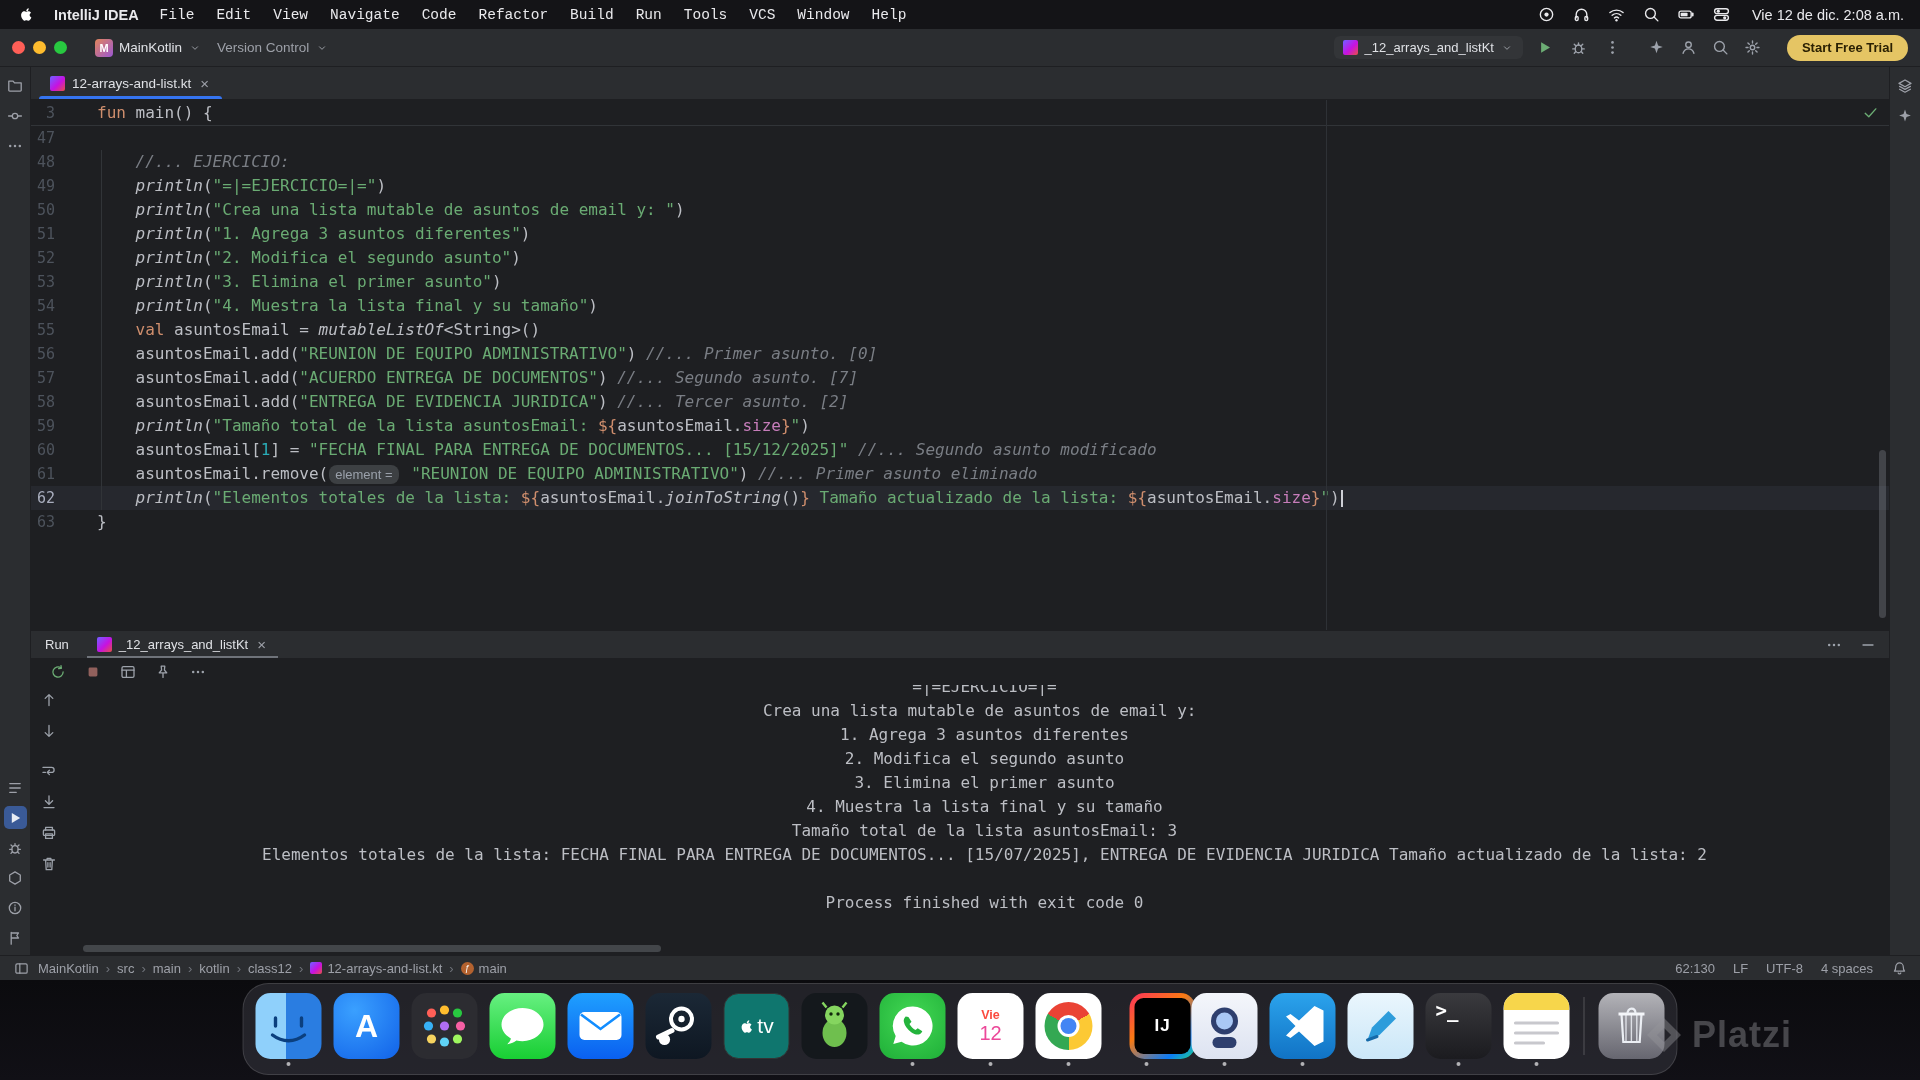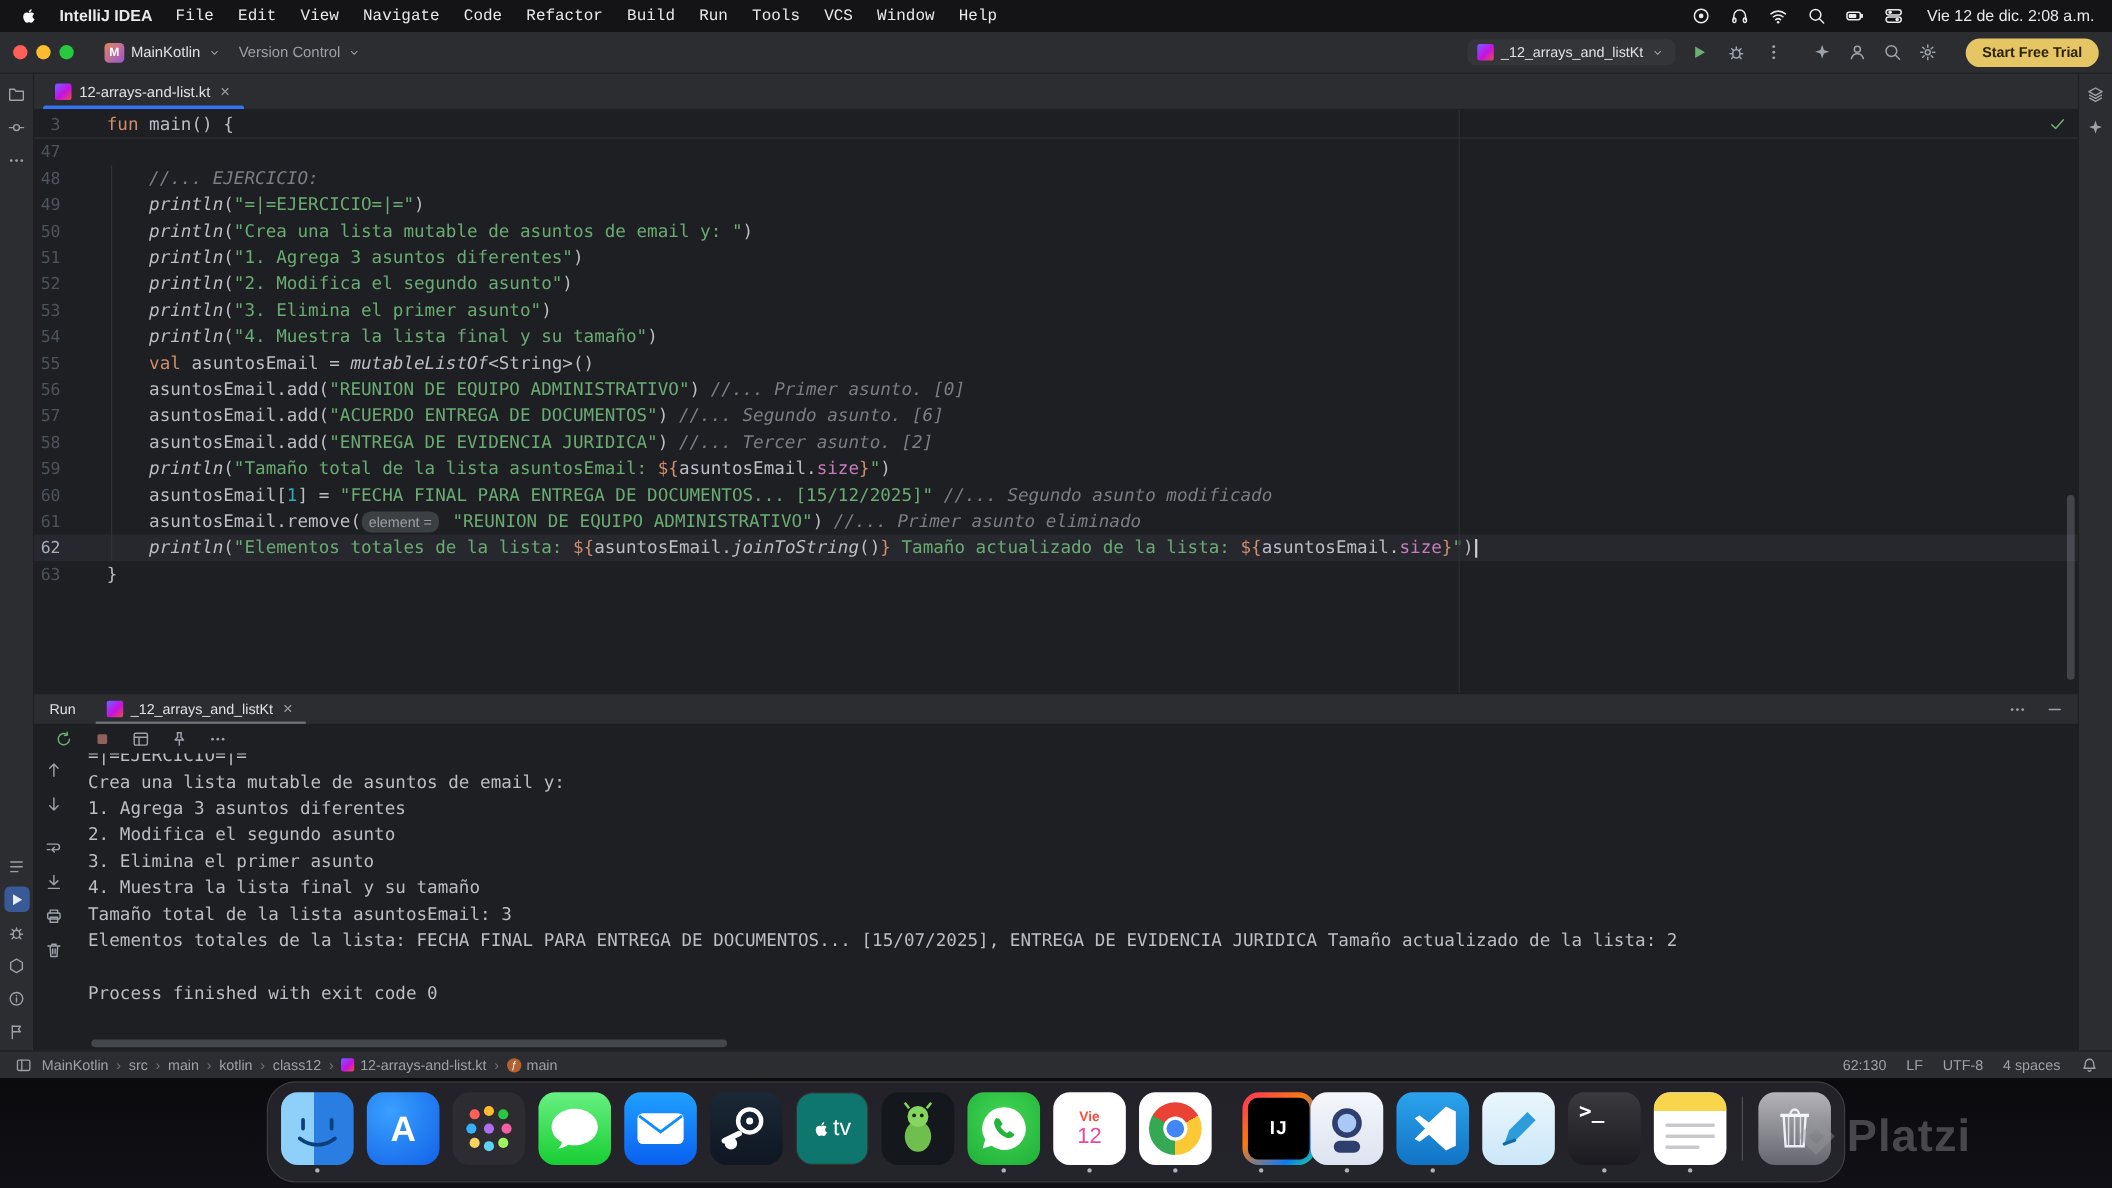--- a/index.html
+++ b/index.html
@@ -90,21 +90,21 @@
   .run-header-right { margin-left:auto; display:flex; align-items:center; gap:12px; }
   .tool-btn { width:22px; height:22px; border-radius:5px; display:grid; place-items:center; color:#9da2ab; }
   .tool-btn svg { width:16px; height:16px; }
   .rt-rerun { color:#6cad74; }
   .rt-stop { color:#91605c; }
   .run-toolbar { height:26px; flex:0 0 26px; display:flex; align-items:center; gap:13px; padding-left:16px; }
   .run-body { flex:1; display:flex; min-height:0; }
   .console-gutter { width:36px; flex:0 0 36px; display:flex; flex-direction:column; align-items:center; gap:9px; padding-top:4px; }
   .console-gutter .tool-btn:nth-child(3) { margin-top:9px; }
   .console { position:relative; flex:1; overflow:hidden; padding-left:13px; font-family:"DejaVu Sans Mono",monospace; font-size:16px; line-height:24px; color:#bcbec4; }
-  .console-inner { margin-top:-10px; }
+  .console-inner { margin-top:-10px;text-align:center; }
   .console-line { white-space:pre; height:24px; }
   .h-scroll { position:absolute; left:16px; bottom:3px; width:578px; height:7px; background:rgba(166,171,180,.28); border-radius:4px; }
 
   
   .statusbar { height:25px; flex:0 0 25px; background:#2b2d30; border-top:1px solid #1e1f22; display:flex; align-items:center; padding:0 12px; font-size:13px; color:#9da0a8; }
   .sb-toggle { width:18px; height:18px; color:#9da0a8; display:grid; place-items:center; margin-right:8px; }
   .sb-toggle svg { width:15px; height:15px; }
   .breadcrumbs { display:flex; align-items:center; gap:7px; }
   .bc-item { display:flex; align-items:center; gap:5px; }
   .bc-sep { color:#6f737a; }
@@ -146,21 +146,21 @@
   .ic-astro { background:linear-gradient(180deg,#f4f6fb,#dde3f1); }
   .ic-vscode { background:linear-gradient(180deg,#2ba3ec,#1173c5); }
   .ic-design { background:linear-gradient(180deg,#eaf6fd,#cbe7f8); }
   .ic-terminal2 { position:relative; background:linear-gradient(180deg,#3a3a3e,#1b1b1f); }
   .term-glyph { position:absolute; left:10px; top:6px; font-family:"DejaVu Sans Mono",monospace; color:#fff; font-size:19px; font-weight:700; }
   .ic-notes { background:#fff; }
   .ic-trash { background:linear-gradient(180deg,rgba(235,235,240,.72),rgba(168,168,180,.5)); }
 
   .watermark { position:absolute; right:128px; bottom:24px; display:flex; align-items:center; gap:16px; }
   .wm-diamond { width:24px; height:24px; border:7px solid rgba(150,150,155,.42); transform:rotate(45deg); }
-  .wm-text { font-size:41px; font-weight:700; color:rgba(150,150,155,.42); letter-spacing:1px; }
+  .wm-text { font-size:36px; font-weight:700; color:rgba(150,150,155,.42); letter-spacing:1px; }
 </style>
 </head>
 <body>
 
 <div class="menubar">
   <span class="apple-wrap">
       <svg viewBox="0 0 16 16" fill="currentColor">
         <path d="M11.3 8.6c0-1.7 1.4-2.5 1.5-2.6-.8-1.2-2-1.3-2.5-1.4-1-.1-2 .6-2.5.6-.5 0-1.3-.6-2.2-.6-1.1 0-2.2.7-2.8 1.7-1.2 2-.3 5 .8 6.6.6.8 1.2 1.7 2.1 1.7.9 0 1.2-.5 2.2-.5 1 0 1.3.5 2.2.5.9 0 1.5-.8 2.1-1.6.7-.9.9-1.8 1-1.9-.1 0-1.9-.7-1.9-2.5zM9.7 3.6c.5-.6.8-1.4.7-2.2-.7 0-1.5.5-2 1.1-.4.5-.8 1.3-.7 2.1.8.1 1.5-.4 2-1z"></path>
       </svg>
     </span>
@@ -421,21 +421,21 @@
             <div class="cl">
               <span class="ln">55</span>
               <span class="ct"><span class="tk-pl">    </span><span class="tk-kw">val</span><span class="tk-pl"> asuntosEmail = </span><span class="tk-fn">mutableListOf</span><span class="tk-pl">&lt;String&gt;()</span></span>
             </div>
             <div class="cl">
               <span class="ln">56</span>
               <span class="ct"><span class="tk-pl">    asuntosEmail.add(</span><span class="tk-str">"REUNION DE EQUIPO ADMINISTRATIVO"</span><span class="tk-pl">) </span><span class="tk-cmt">//... Primer asunto. [0]</span></span>
             </div>
             <div class="cl">
               <span class="ln">57</span>
-              <span class="ct"><span class="tk-pl">    asuntosEmail.add(</span><span class="tk-str">"ACUERDO ENTREGA DE DOCUMENTOS"</span><span class="tk-pl">) </span><span class="tk-cmt">//... Segundo asunto. [6]</span></span>
+              <span class="ct"><span class="tk-pl">    asuntosEmail.add(</span><span class="tk-str">"ACUERDO ENTREGA DE DOCUMENTOS"</span><span class="tk-pl">) </span><span class="tk-cmt">//... Segundo asunto. [7]</span></span>
             </div>
             <div class="cl">
               <span class="ln">58</span>
               <span class="ct"><span class="tk-pl">    asuntosEmail.add(</span><span class="tk-str">"ENTREGA DE EVIDENCIA JURIDICA"</span><span class="tk-pl">) </span><span class="tk-cmt">//... Tercer asunto. [2]</span></span>
             </div>
             <div class="cl">
               <span class="ln">59</span>
               <span class="ct"><span class="tk-pl">    </span><span class="tk-fn">println</span><span class="tk-pl">(</span><span class="tk-str">"Tamaño total de la lista asuntosEmail: </span><span class="tk-tpl">${</span><span class="tk-pl">asuntosEmail.</span><span class="tk-prop">size</span><span class="tk-tpl">}</span><span class="tk-str">"</span><span class="tk-pl">)</span></span>
             </div>
             <div class="cl">

